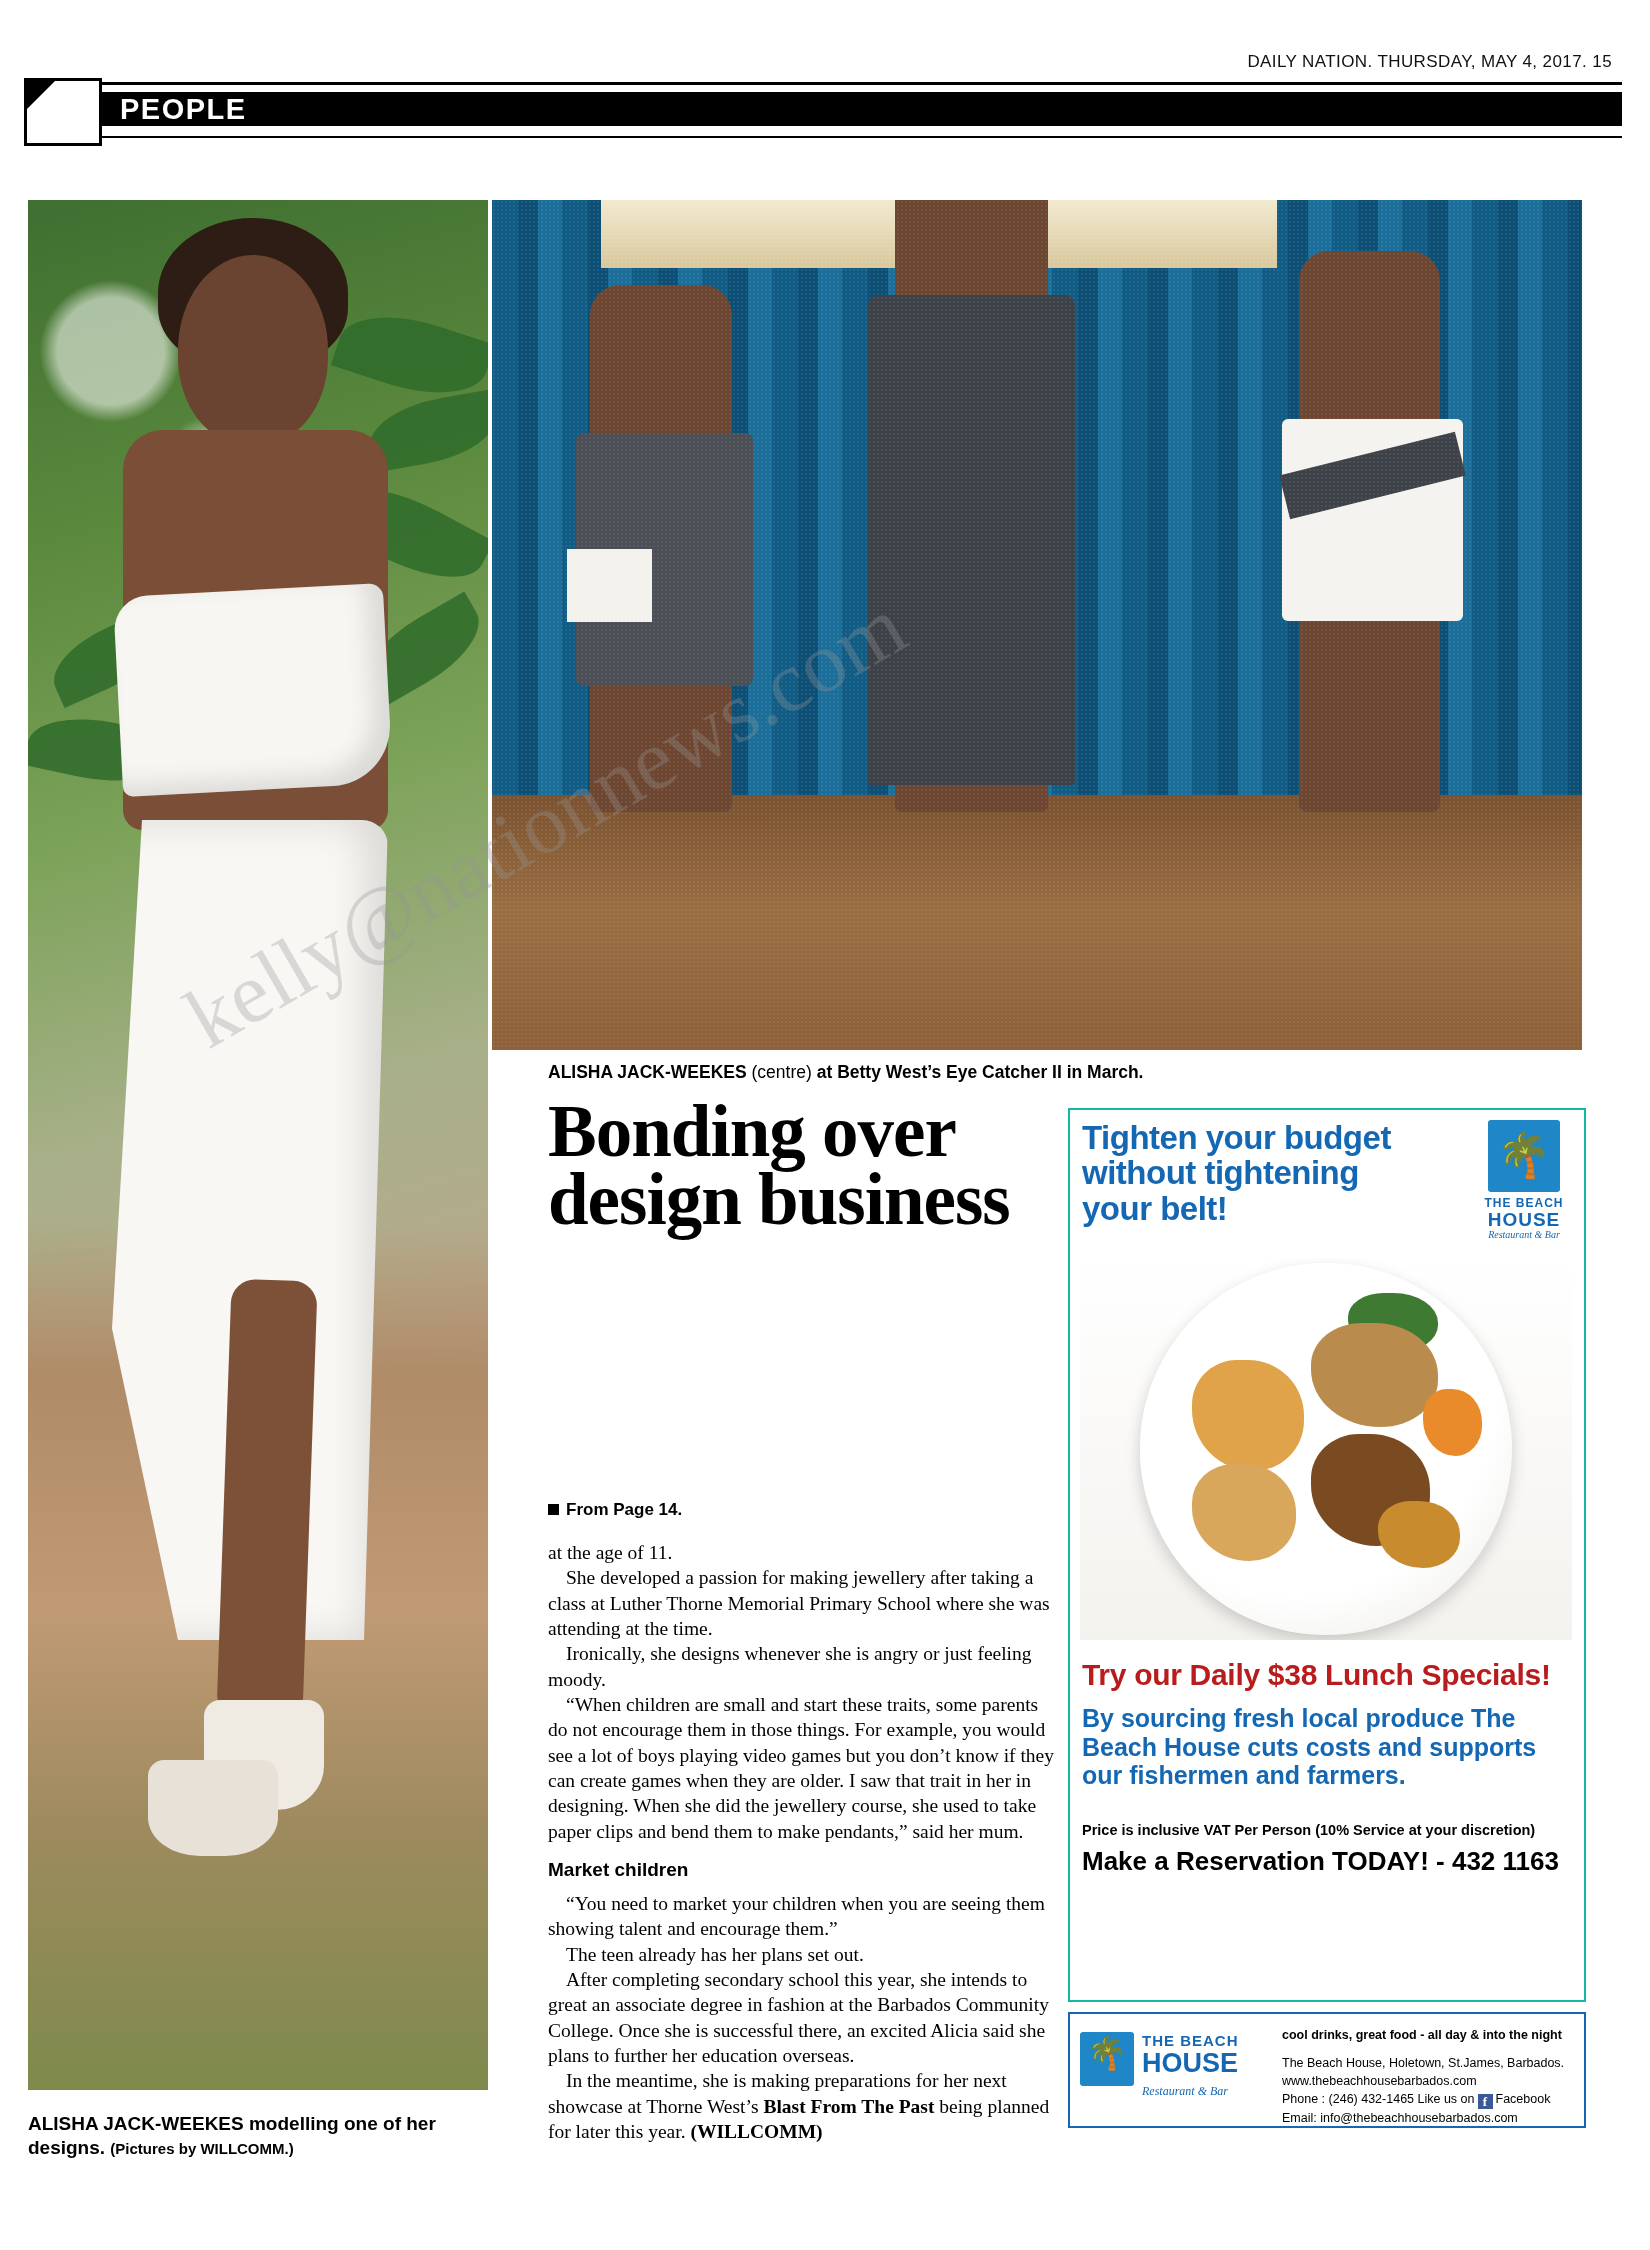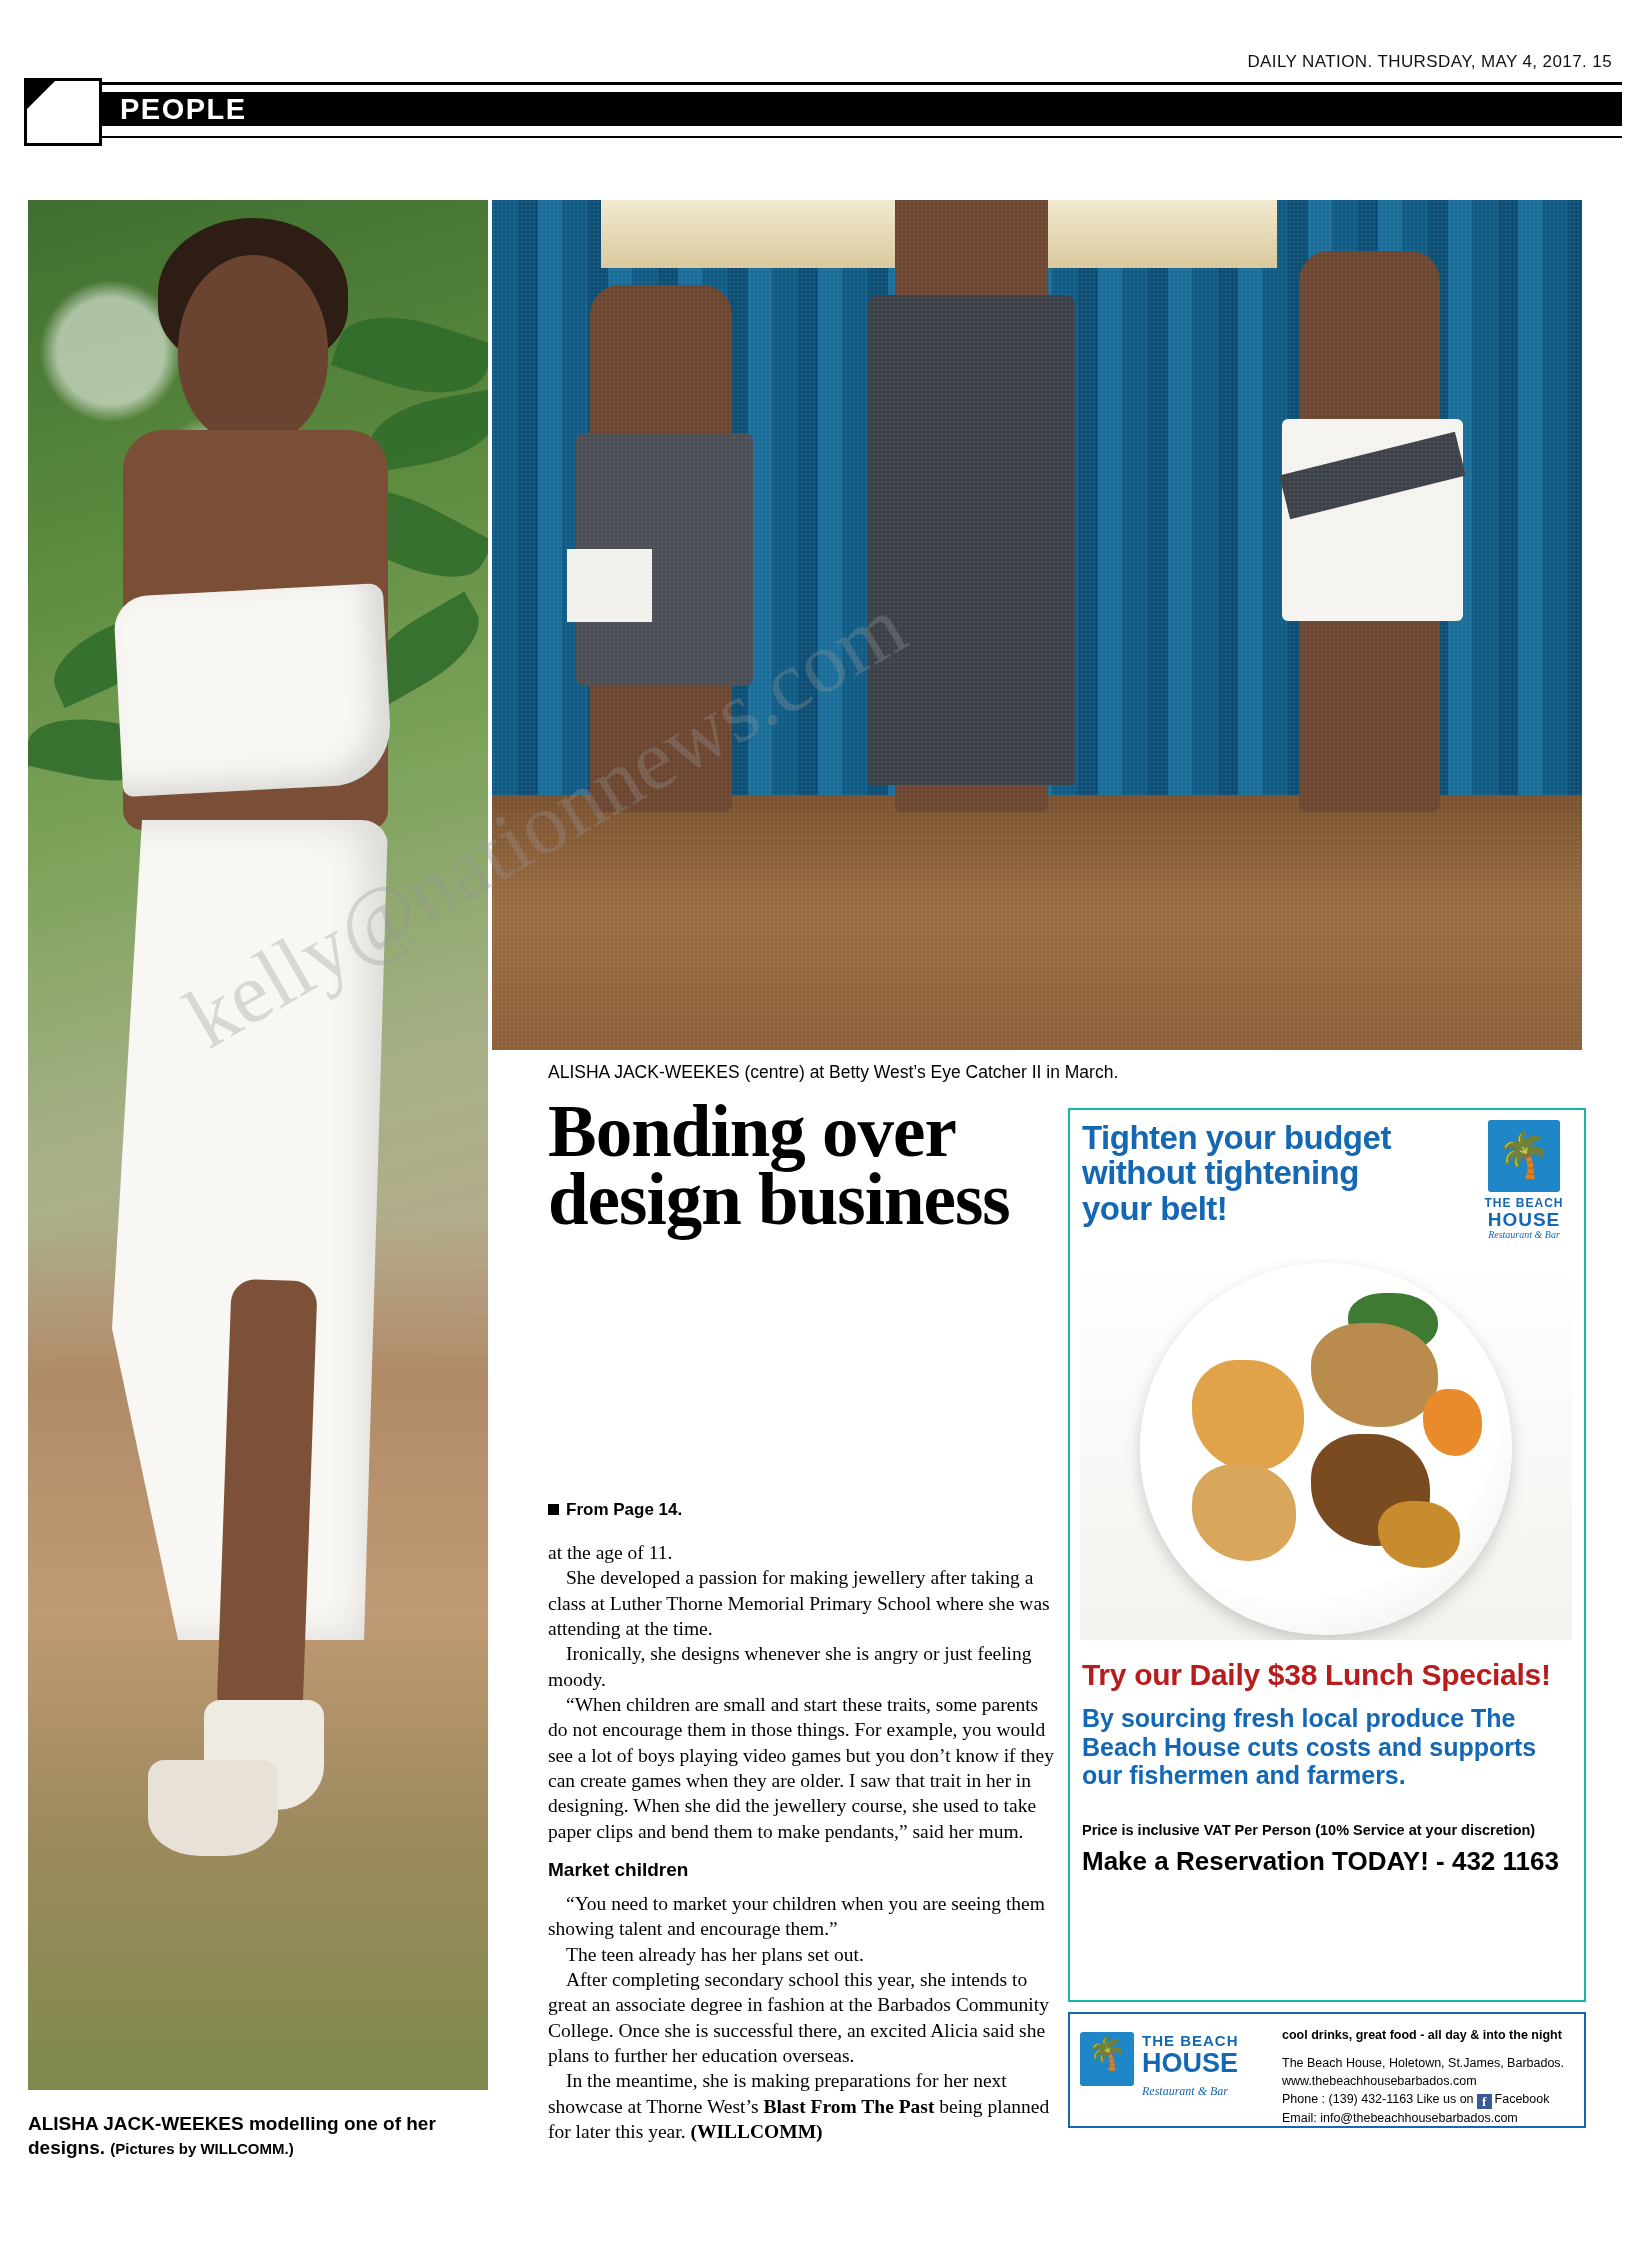--- a/index.html
+++ b/index.html
@@ -206,21 +206,21 @@
   
   .caption-main {
     position: absolute;
     left: 548px;
     top: 1062px;
     width: 1030px;
     font-family: "Liberation Sans", sans-serif;
     font-size: 17.5px;
     color: #000;
   }
-  .caption-main b { font-weight: normal; }
+  .caption-main b { font-weight: bold; }
   .caption-left {
     position: absolute;
     left: 28px;
     top: 2112px;
     width: 470px;
     font-family: "Liberation Sans", sans-serif;
     font-size: 19px;
     font-weight: bold;
     line-height: 1.25;
     color: #000;
@@ -564,20 +564,20 @@
           <span class="palm">🌴</span>
         </div>
       <div class="t1">THE BEACH</div>
       <div class="t2">HOUSE</div>
       <div class="t3">Restaurant &amp; Bar</div>
     </div>
     <div class="foot-text">
       <div class="tag">cool drinks, great food - all day &amp; into the night</div>
       <div>The Beach House, Holetown, St.James, Barbados.</div>
       <div>www.thebeachhousebarbados.com</div>
-      <div><span>Phone : (139) 432-1163  Like us on</span><span class="fb-badge">f</span><span>Facebook</span></div>
+      <div><span>Phone : (246) 432-1465  Like us on</span><span class="fb-badge">f</span><span>Facebook</span></div>
       <div>Email: info@thebeachhousebarbados.com</div>
     </div>
   </div>
 
   <div class="watermark">kelly@nationnews.com</div>
 
 </div>
 
 </body></html>

